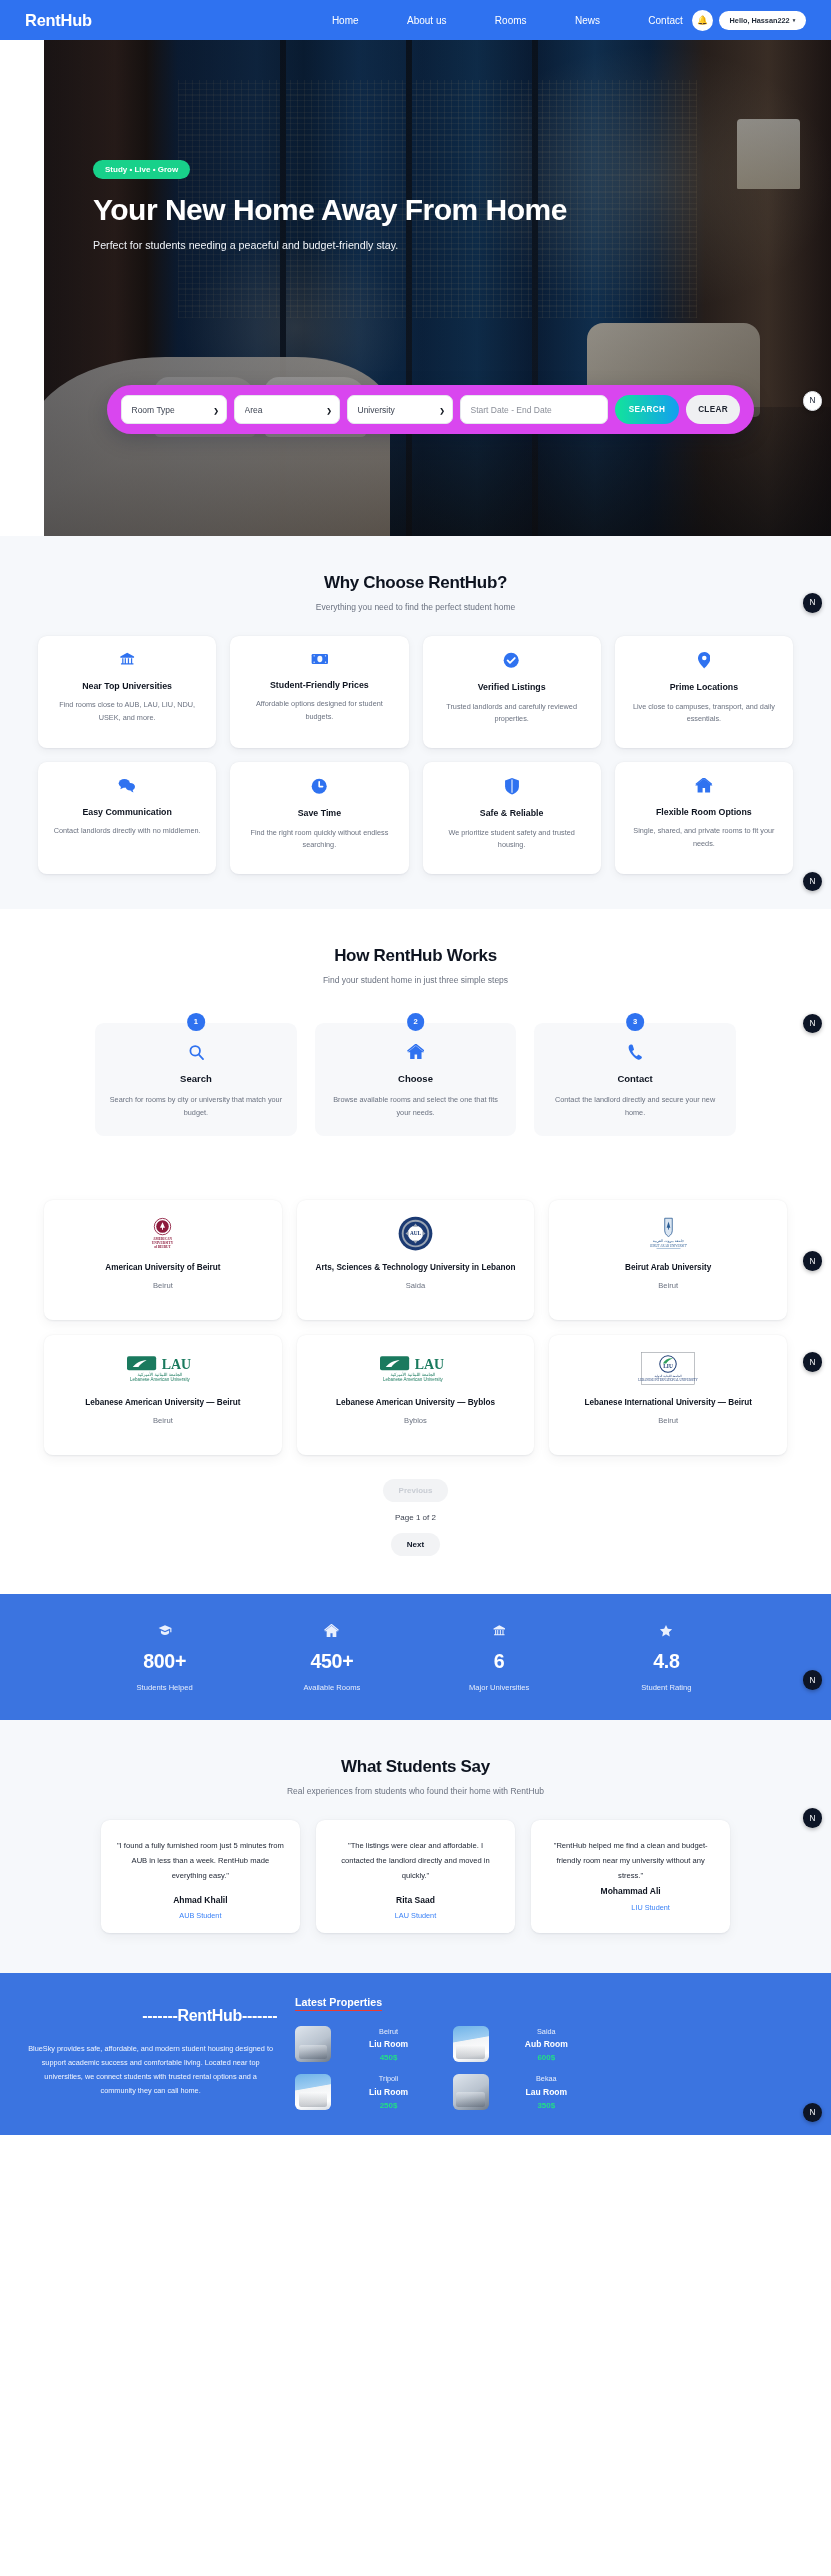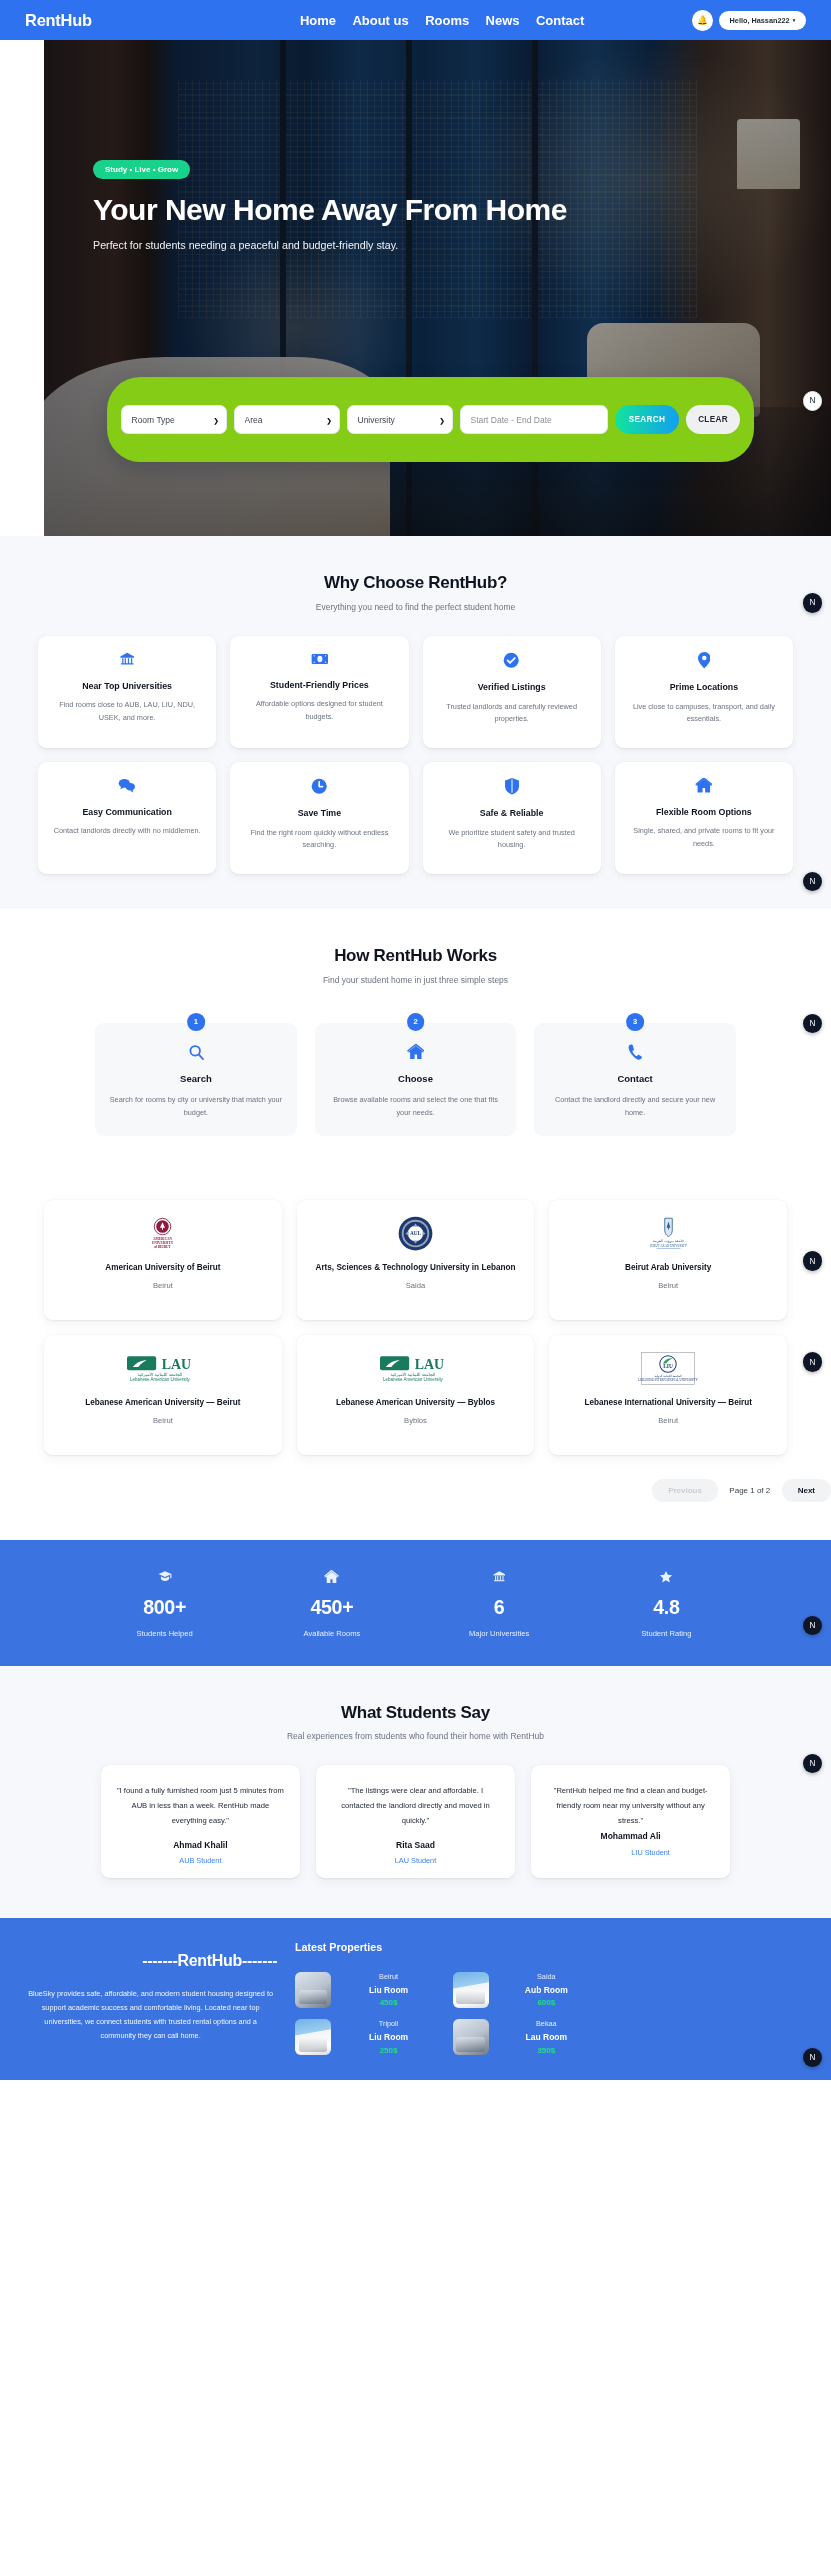--- a/index.html
+++ b/index.html
@@ -25,22 +25,23 @@
     color: #ffffff;
     font-size: 16.4px;
     font-weight: 800;
     letter-spacing: -0.2px;
     margin-right: 208px;
   }
   .nav-links { display: flex; gap: 16.4px; align-items: center; }
   .nav-links a {
     color: #ffffff;
     text-decoration: none;
-    font-size: 13px;
-    font-weight: 700;
+    font-size: 10px;
+    font-weight: 400;
+    margin-left: 32px;
   }
   .nav-right {
     margin-left: auto;
     display: flex;
     align-items: center;
     gap: 5.7px;
   }
   .bell-btn {
     width: 21px; height: 21px;
     border-radius: 50%;
@@ -154,25 +155,25 @@
   .hero-sub {
     font-size: 10.7px;
     color: #f0f3f8;
     font-weight: 400;
   }
 
   
   .searchbar {
     position: absolute;
     left: 63px;
-    bottom: 74px;
+    bottom: 102px;
     z-index: 6;
-    background: #84cc16;
+    background: #d946ef;
     border-radius: 33px;
-    padding: 28px 14px;
+    padding: 10px 14px;
     display: flex;
     align-items: center;
     gap: 7px;
     box-shadow: 0 6.3px 20px rgba(10,20,40,.22);
   }
   .sel-wrap {
     position: relative;
     width: 106px;
   }
   .sel-wrap select,
@@ -332,23 +333,24 @@
   .uni-name {
     font-size: 8.2px;
     font-weight: 700;
     color: #0e1420;
     margin-bottom: 7px;
     line-height: 1.45;
   }
   .uni-city { font-size: 7.6px; color: #6b7280; }
 
   .pager {
-    display: flex; align-items: center; justify-content: flex-end;
+    display: flex; align-items: center; justify-content: flex-start;
     gap: 11.4px;
     margin-top: 24px;
+    flex-direction: column;
   }
   .pg-btn {
     border: none;
     border-radius: 14px;
     background: #f2f3f5;
     font-family: "Liberation Sans", sans-serif;
     font-size: 8px;
     font-weight: 600;
     padding: 7px 16px;
     cursor: pointer;

